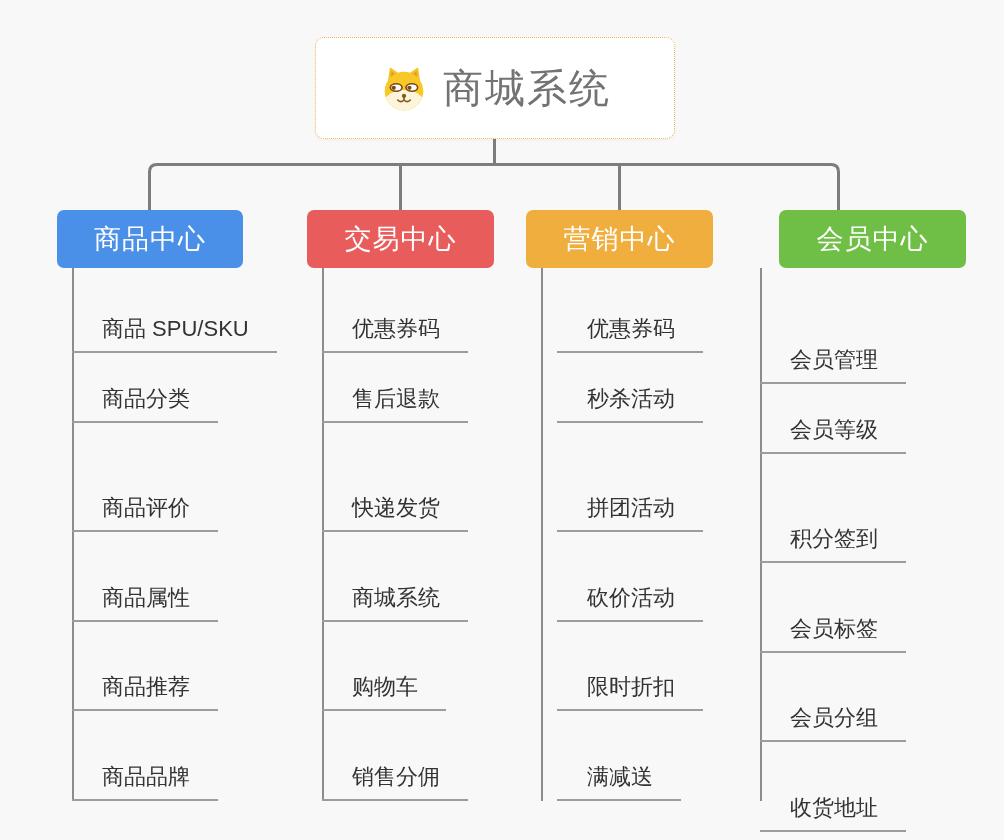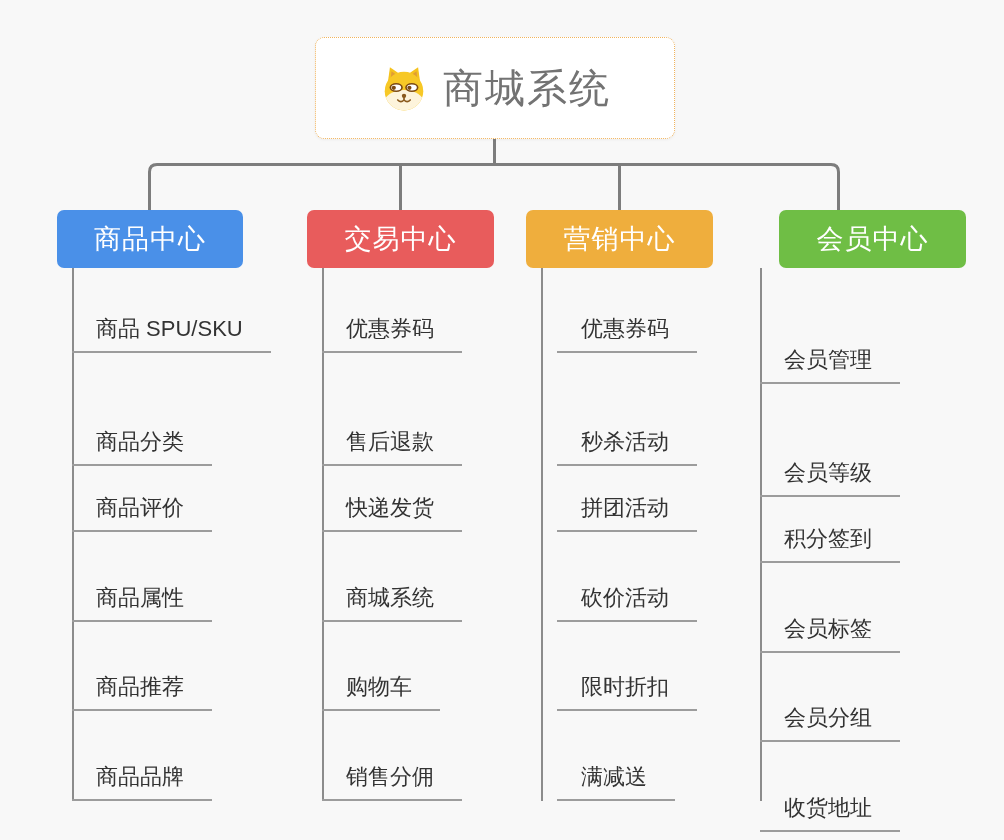--- a/index.html
+++ b/index.html
@@ -51,29 +51,29 @@
   }
   .branch-node.b1{left:57px;width:186px;}
   .branch-node.b2{left:307px;}
   .branch-node.b3{left:526px;}
   .branch-node.b4{left:779px;}
   
   .item{
     position:absolute;
     white-space:nowrap;
     font-size:22px;line-height:28px;color:#333333;
-    padding:0 28px 8px 24px;
+    padding:0 28px 8px 30px;
     border-bottom:2px solid #9c9c9c;
   }
   .col1{left:72px;}
   .col2{left:322px;}
   .col3{left:541px;margin-left:16px;}
   .col4{left:760px;margin-top:31px;}
   .r1{top:315px;}
-  .r2{top:428px;}
+  .r2{top:385px;}
   .r3{top:494px;}
   .r4{top:584px;}
   .r5{top:673px;}
   .r6{top:763px;}
 </style>
 </head>
 <body>
 
 <div class="canvas">
 

